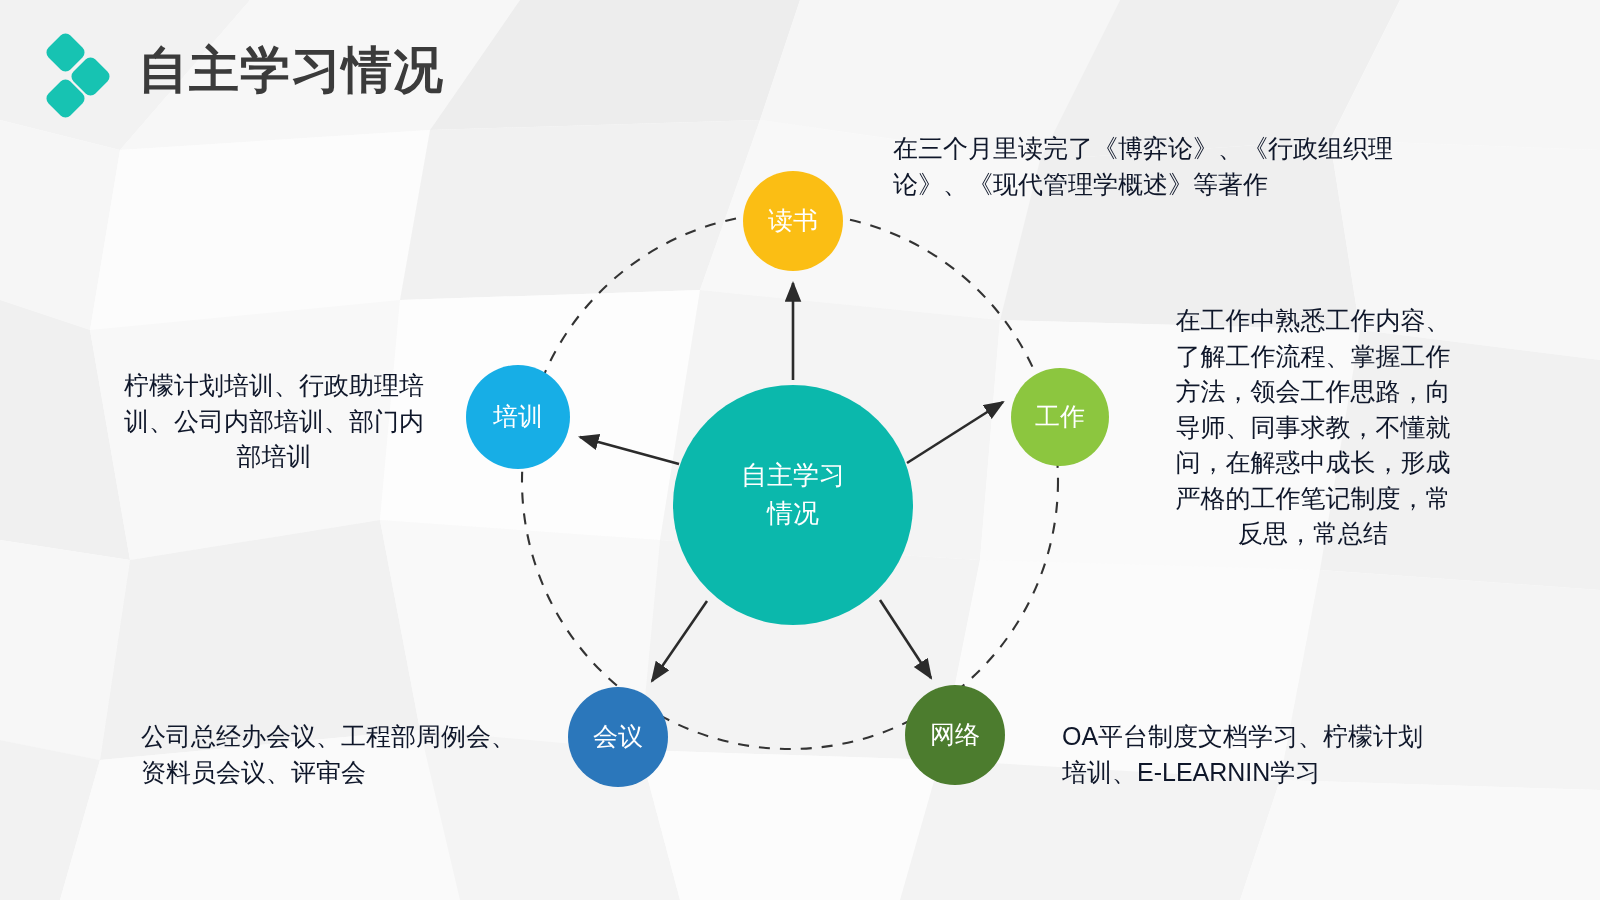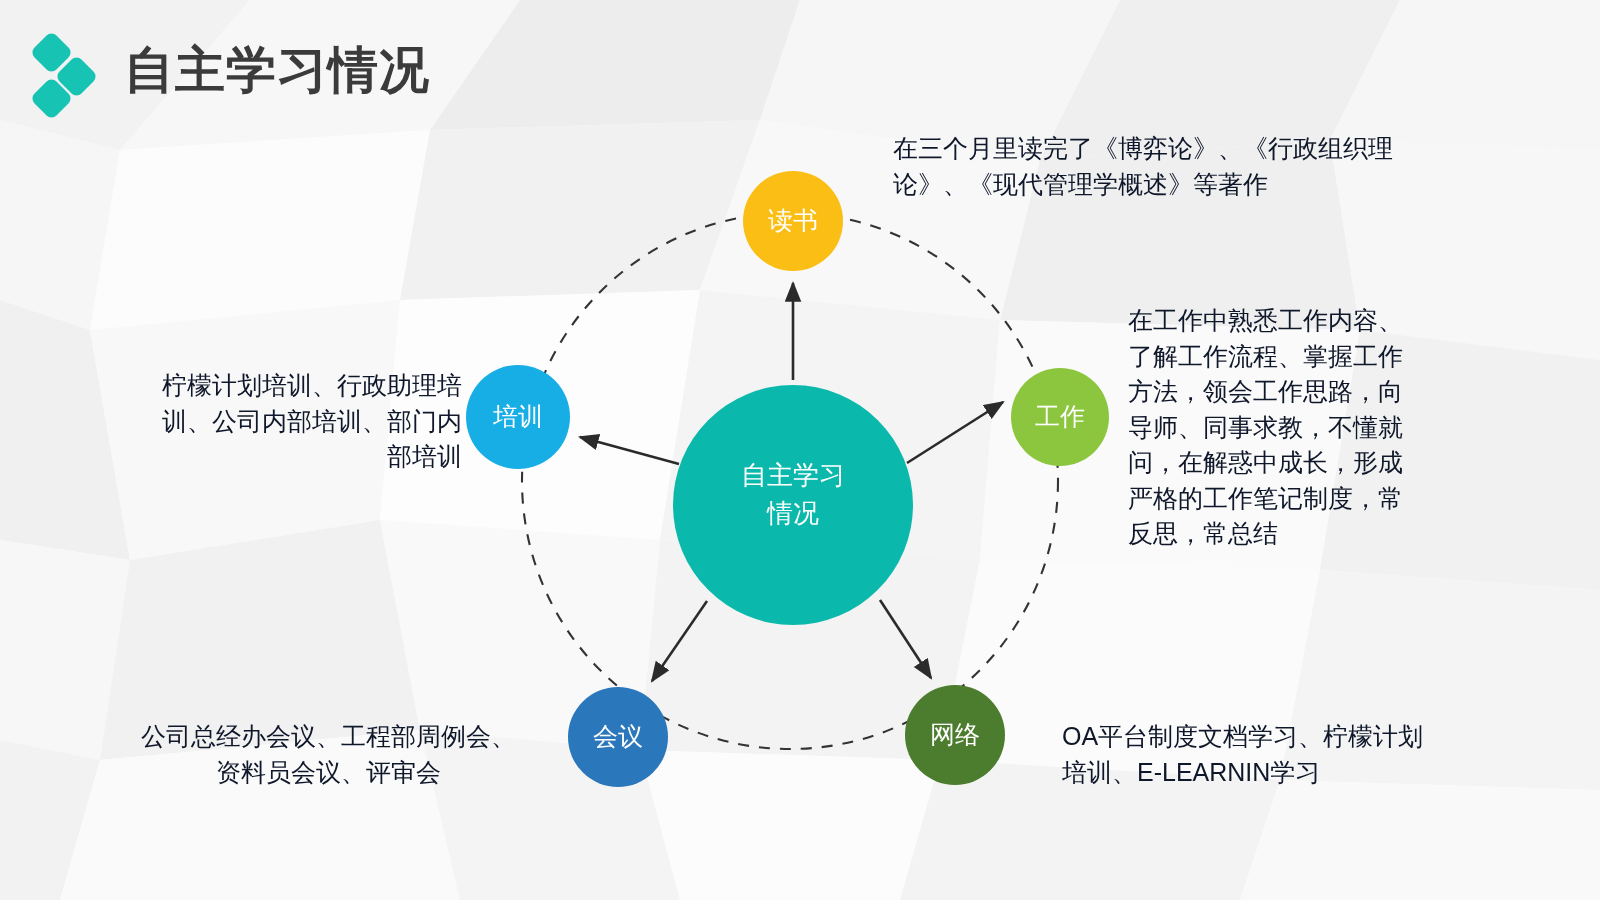--- a/index.html
+++ b/index.html
@@ -12,21 +12,21 @@
 
   
   #bg-texture{
     position:absolute; inset:0; width:1600px; height:900px;
     z-index:0; pointer-events:none;
   }
 
   
   #header{
     position:absolute; left:0; top:0; width:700px; height:140px;
-    z-index:5; display:flex; align-items:center; padding-left:34px;
+    z-index:5; display:flex; align-items:center; padding-left:48px;
   }
   #logo-mark{ width:66px; height:78px; position:relative; flex:0 0 auto; }
   #logo-mark .dia{
     position:absolute; width:31px; height:31px; border-radius:7px;
     background:#17c3b2;
     transform:rotate(45deg);
   }
   #logo-mark .dia.d1{ left:2px;  top:6px; }
   #logo-mark .dia.d2{ left:27px; top:30px; }
   #logo-mark .dia.d3{ left:2px;  top:52px; }
@@ -48,23 +48,23 @@
   .hub-label{ font-size:26px; }
   .sat-label{ font-size:25px; }
 
   
   .note{
     position:absolute; z-index:4;
     color:#0f172a; font-size:25px; line-height:1.42;
     font-family:"Liberation Sans","DejaVu Sans",sans-serif;
   }
   #note-reading{ left:893px; top:131px; width:548px; }
-  #note-work   { left:1128px; top:303px; width:290px; }
-  #note-train  { left:124px;  top:368px; width:300px; text-align:right;margin-left:38px; }
-  #note-meeting{ left:141px;  top:719px; width:375px; text-align:center; }
+  #note-work   { left:1168px; top:303px; width:290px;text-align:center; }
+  #note-train  { left:124px;  top:368px; width:300px; text-align:center; }
+  #note-meeting{ left:141px;  top:719px; width:375px; }
   #note-network{ left:1062px; top:719px; width:380px; }
 </style>
 </head>
 <body>
 
 <svg id="bg-texture" viewBox="0 0 1600 900" preserveAspectRatio="none">
   <rect x="0" y="0" width="1600" height="900" fill="#fbfbfb"></rect>
   <g stroke="none">
     <polygon points="0,0 250,0 120,150 0,120" fill="#f2f2f2"></polygon>
     <polygon points="250,0 520,0 430,130 120,150" fill="#f7f7f7"></polygon>

